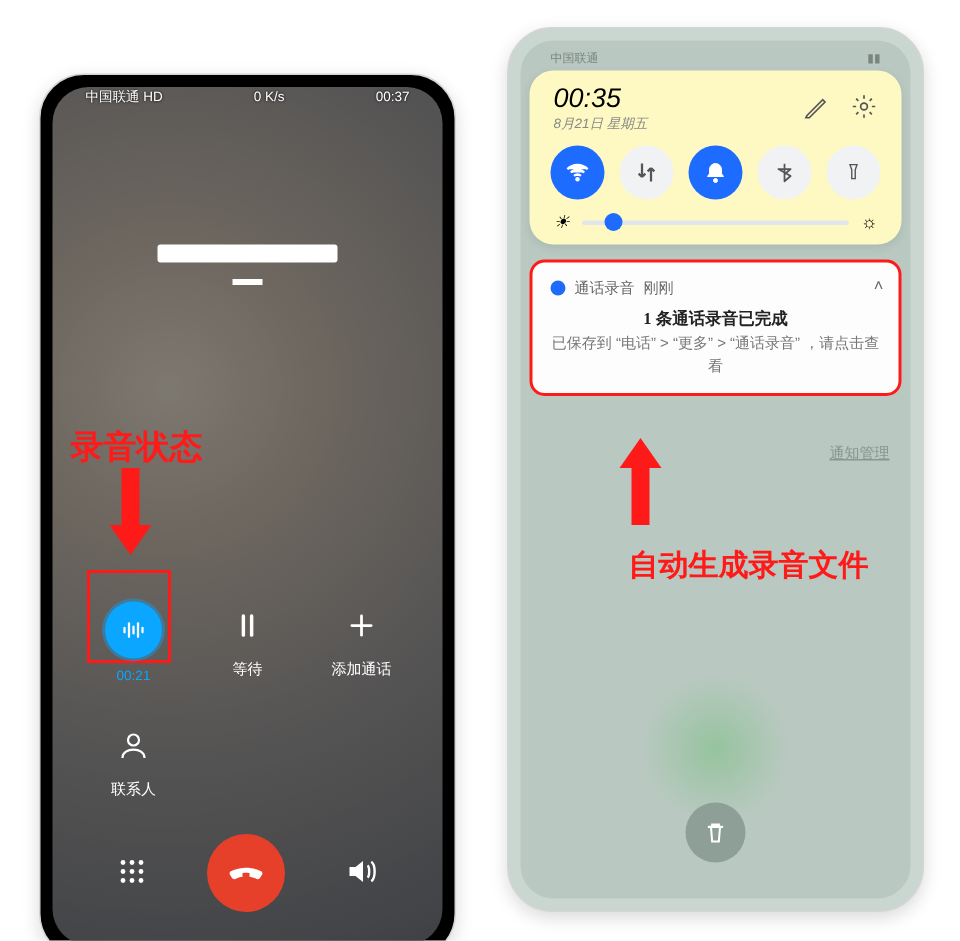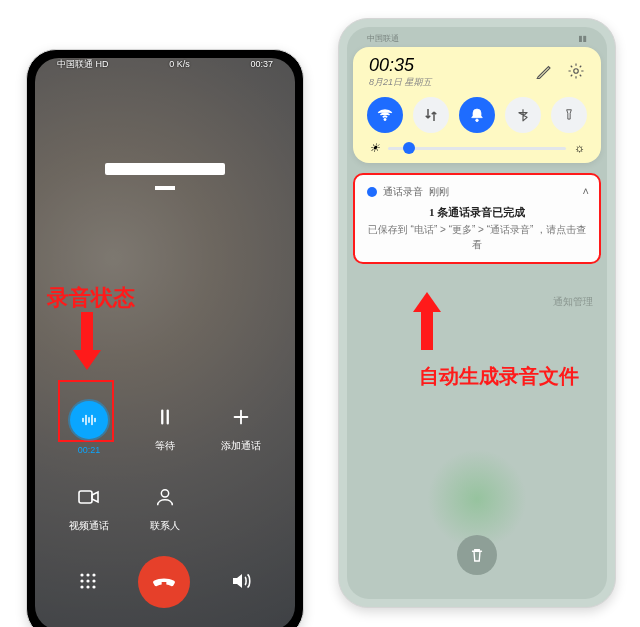--- a/index.html
+++ b/index.html
@@ -158,21 +158,21 @@
     font-size:11px; color:#333;
     position:relative;
     text-align:center;
   }
   .notif-head{ display:flex; align-items:center; gap:6px; color:#666; font-size:10px;}
   .notif-dot{ width:10px; height:10px; border-radius:50%; background:#1e6cff; display:inline-block;}
   .notif-title{ font-weight:600; margin-top:6px; color:#222;font-family:Liberation Serif, serif;}
   .notif-body{ color:#777; font-size:10px; line-height:1.5; margin-top:2px;}
   .notif-caret{ position:absolute; right:10px; top:10px; color:#666;}
 
-  .mgr-link{ position:absolute; right:14px; top:268px; font-size:10px; color:#8a9690;}
+  .mgr-link{ position:absolute; right:14px; top:268px; font-size:10px; color:#8a9690;text-decoration:underline;}
 
   .arrow-up{
     position:absolute; width:20px;
   }
   .arrow-up .head{
     width:0;height:0;
     border-left:14px solid transparent;
     border-right:14px solid transparent;
     border-bottom:20px solid #ff1a1a;
     margin-left:-4px;
@@ -247,29 +247,20 @@
     <div class="call-btn">
       <div class="ico">
         <svg width="22" height="22" viewBox="0 0 24 24">
             <g stroke="#fff" stroke-width="2" stroke-linecap="round">
               <line x1="12" y1="5" x2="12" y2="19"></line>
               <line x1="5" y1="12" x2="19" y2="12"></line>
             </g>
           </svg>
       </div>
       <span class="lbl">添加通话</span>
-    </div>
-    <div class="call-btn">
-      <div class="ico">
-        <svg width="24" height="20" viewBox="0 0 24 20" class="icon-white">
-            <rect x="2" y="4" width="13" height="12" rx="2"></rect>
-            <path d="M15 8 L21 5 V15 L15 12 Z"></path>
-          </svg>
-      </div>
-      <span class="lbl">视频通话</span>
     </div>
     <div class="call-btn">
       <div class="ico">
         <svg width="22" height="22" viewBox="0 0 24 24" class="icon-white">
             <circle cx="12" cy="8" r="4"></circle>
             <path d="M4 21c0-4 4-6 8-6s8 2 8 6"></path>
           </svg>
       </div>
       <span class="lbl">联系人</span>
     </div>

